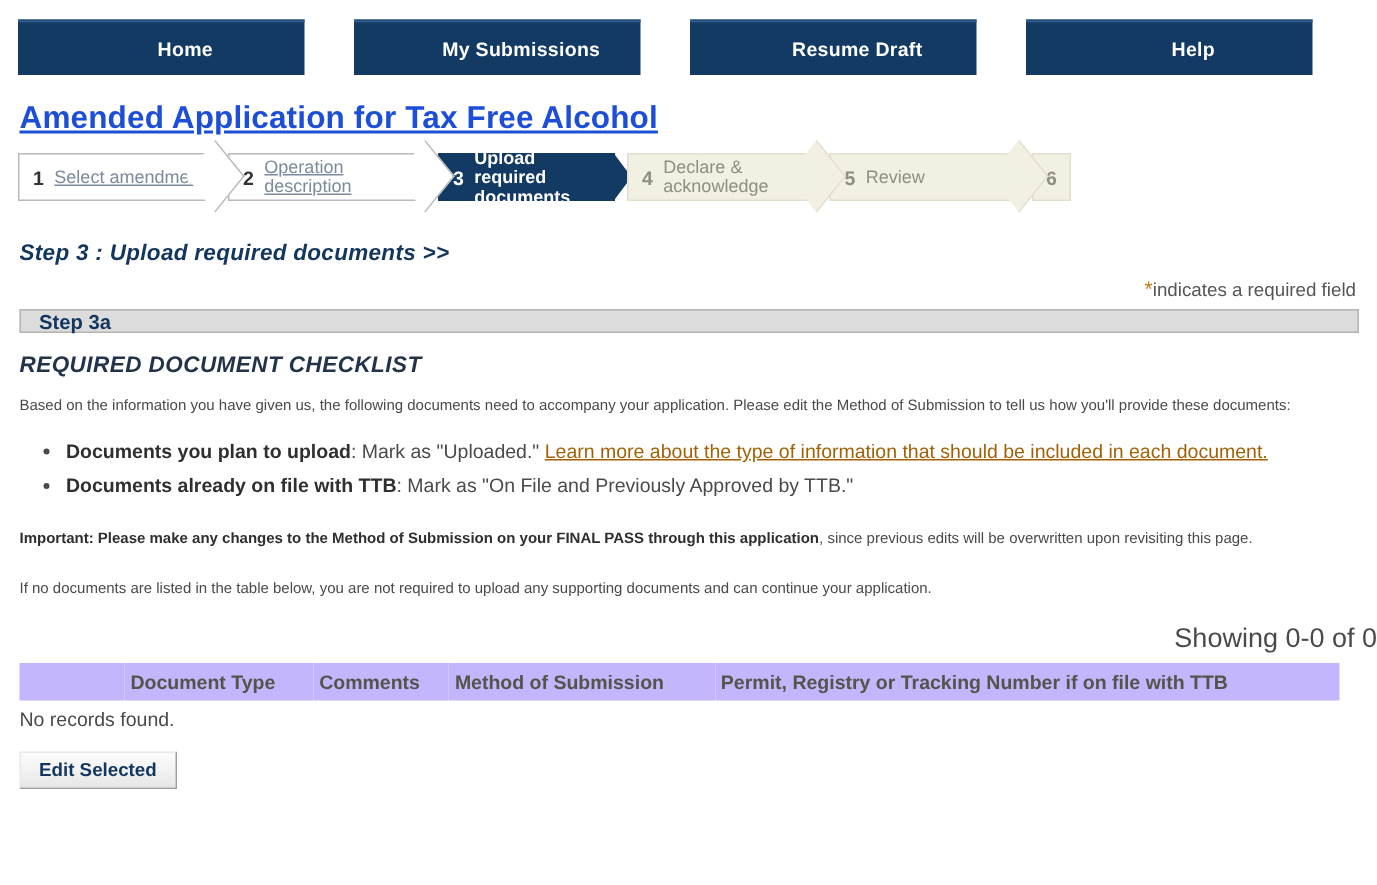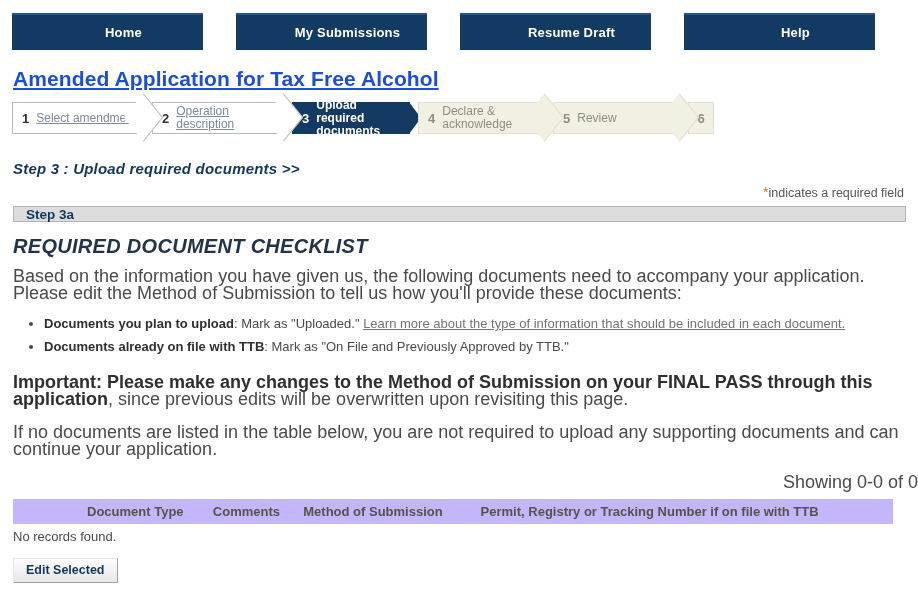--- a/index.html
+++ b/index.html
@@ -192,50 +192,50 @@
     align-items: center;
     padding-left: 12px;
     box-sizing: border-box;
     font-weight: bold;
     font-size: 13.5px;
     color: #12365e;
   }
 
   .checklist-title {
     margin: 13px 0 0 13px;
-    font-size: 20px;
+    font-size: 15px;
     font-weight: bold;
     font-style: italic;
     color: #23344a;
     letter-spacing: .3px;
   }
 
   .para {
     margin: 10px 14px 0 13px;
     line-height: 17px;
-    font-size: 18px;
+    font-size: 10px;
     color: #4a4a4a;
   }
 
   ul.bullets {
     margin: 12px 14px 0 13px;
     padding-left: 31px;
     list-style: disc;
   }
   ul.bullets li {
     line-height: 19px;
     margin-bottom: 4px;
     color: #4a4a4a;
   }
   ul.bullets li::marker { color: #4a4a4a; }
   .b { font-weight: bold; color: #2f2f2f; }
   .ulink {
     text-decoration: underline;
     cursor: pointer;
-    color: #737373;
+    color: #a16207;
   }
 
   
   .showing {
     margin: 14px 0 0 13px;
     font-size: 18px;
     color: #4a4a4a;
     text-align: right;
   }
   table.docs {

